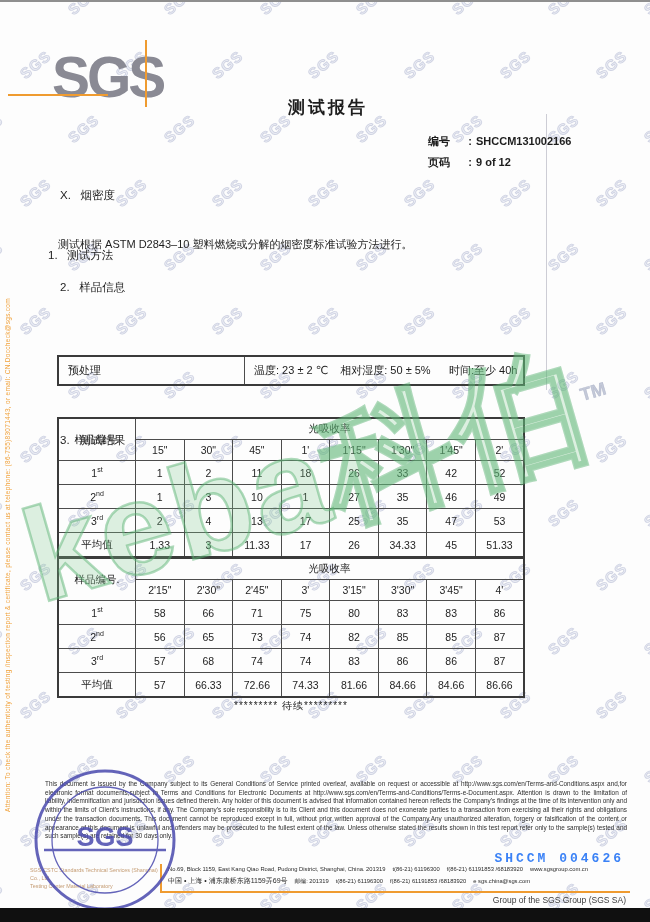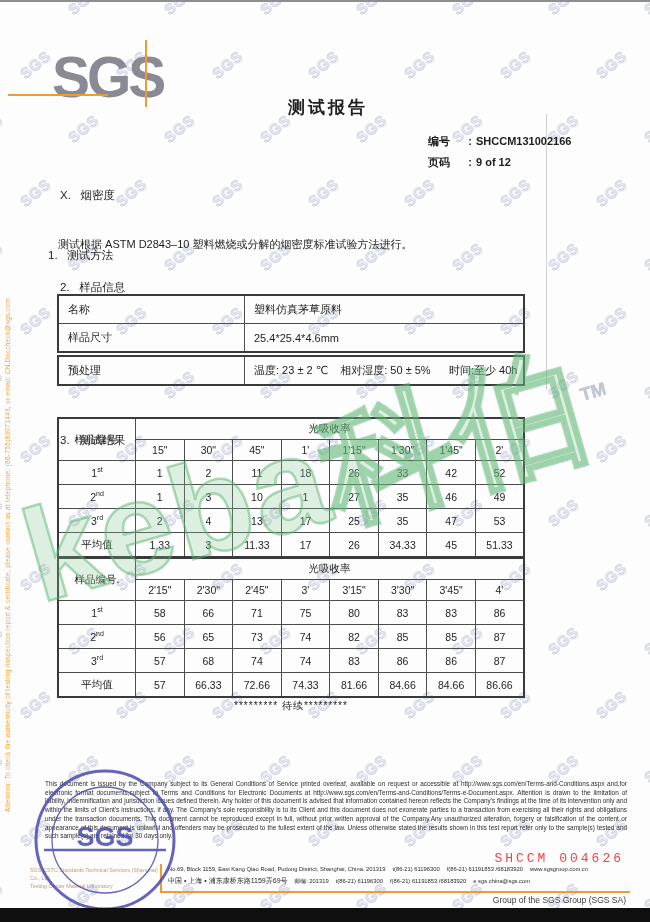--- a/index.html
+++ b/index.html
@@ -49,22 +49,22 @@
   .cont{position:absolute;left:57px;top:699px;width:468px;text-align:center;font-size:10px;
         letter-spacing:1px;z-index:2;}
 
   
   .side{position:absolute;left:4px;top:812px;width:720px;transform:rotate(-90deg);transform-origin:0 0;
         font-size:6.5px;color:#f0a13a;white-space:nowrap;z-index:2;letter-spacing:0.3px;}
 
   
   .disc{position:absolute;left:45px;top:780px;width:582px;font-size:6.4px;line-height:8.7px;
         text-align:justify;color:#2e2e2e;z-index:2;}
-  .code{position:absolute;right:26px;top:851px;font-size:13px;font-weight:400;letter-spacing:3px;
-        color:#ef4444;z-index:4;font-family:"Liberation Mono","DejaVu Sans Mono",monospace;}
+  .code{position:absolute;right:26px;top:851px;font-size:13px;font-weight:700;letter-spacing:3px;
+        color:#3b82f6;z-index:4;font-family:"Liberation Mono","DejaVu Sans Mono",monospace;}
   .stamp{position:absolute;left:30px;top:766px;width:150px;height:150px;z-index:7;opacity:0.85;}
   .co{position:absolute;left:30px;top:866px;font-size:5.4px;line-height:8px;color:#c49b72;z-index:2;width:128px;}
   .vbar{position:absolute;left:160px;top:864px;width:2px;height:27px;background:#ef9b30;z-index:2;}
   .addr{position:absolute;left:168px;top:866px;width:462px;display:flex;gap:7px;white-space:nowrap;
         font-size:5.8px;color:#2a2a2a;z-index:2;overflow:hidden;}
   .addr2{top:876px;font-size:7px;align-items:center;}
   .hbar{position:absolute;left:160px;top:891px;width:470px;height:2px;background:#ef9b30;z-index:2;}
   .member{position:absolute;right:24px;top:895px;font-size:8.5px;color:#3c3c3c;z-index:2;}
 </style>
 </head>
@@ -200,32 +200,20 @@
       <span class="lab">页码</span><span class="sep">:</span><span>9 of  12</span>
     </div>
   </div>
   <div class="fold"></div>
 
   <div class="lbl" style="left:60px;top:188px;">X.   烟密度</div>
   <div class="lbl" style="left:48px;top:212px;margin-top:36px;">1.   测试方法</div>
   <div class="lbl" style="left:58px;top:237px;font-size:11px;text-align:right;">测试根据 ASTM D2843–10 塑料燃烧或分解的烟密度标准试验方法进行。</div>
   <div class="lbl" style="left:60px;top:280px;">2.   样品信息</div>
 
-  <table class="tbl" style="top:294px;">
-    <tbody>
-        <tr>
-      <td class="c1">名称</td>
-      <td>塑料仿真茅草原料</td>
-    </tr>
-    <tr>
-      <td class="c1">样品尺寸</td>
-      <td>25.4*25.4*4.6mm</td>
-    </tr>
-  </tbody>
-    </table>
 
   <table class="tbl" style="top:355px;">
     <tbody>
         <tr>
       <td class="c1">预处理</td>
       <td>温度: 23 ± 2 ℃    相对湿度: 50 ± 5%      时间:至少 40h</td>
     </tr>
   </tbody>
     </table>
 

